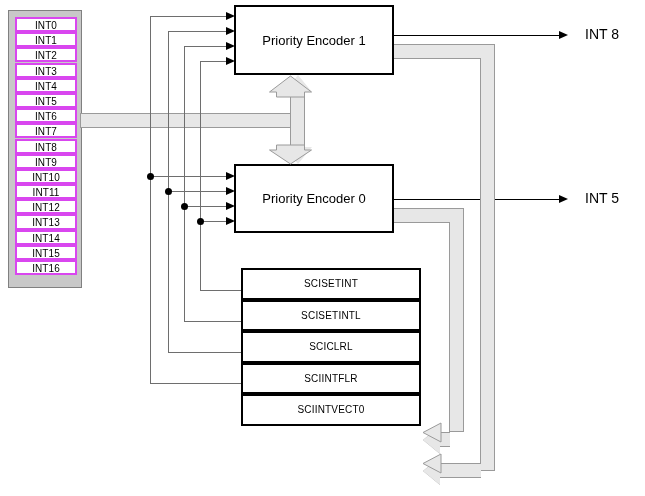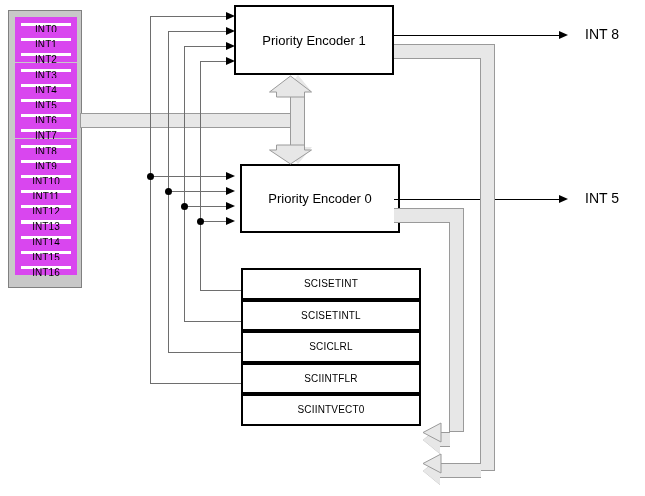--- a/index.html
+++ b/index.html
@@ -32,21 +32,21 @@
     left: 6px;
     top: 6px;
     width: 62px;
     height: 258px;
     box-sizing: border-box;
   }
   .int-cell {
     position: relative;
     height: 15.1px;
     background: #ffffff;
-    border: 6px solid #d946ef;
+    border: 2px solid #d946ef;
     box-sizing: border-box;
     margin-bottom: 0.1px;
     font-size: 10px;
     color: #000000;
     text-align: center;
     line-height: 13px;
     letter-spacing: .1px;
   }
 
   
@@ -55,21 +55,21 @@
     background: #ffffff;
     border: 2px solid #000000;
     box-sizing: border-box;
     font-size: 13px;
     color: #000000;
     display: flex;
     align-items: center;
     justify-content: center;
   }
   #encoder1 { left: 234px; top: 5px; width: 160px; height: 70px; }
-  #encoder0 { left: 240px; top: 164px; width: 160px; height: 69px; }
+  #encoder0 { left: 234px; top: 164px; width: 160px; height: 69px; }
 
   
   #reg-stack {
     position: absolute;
     left: 241px;
     top: 268px;
     width: 180px;
     height: 221px;
   }
   .reg-cell {

